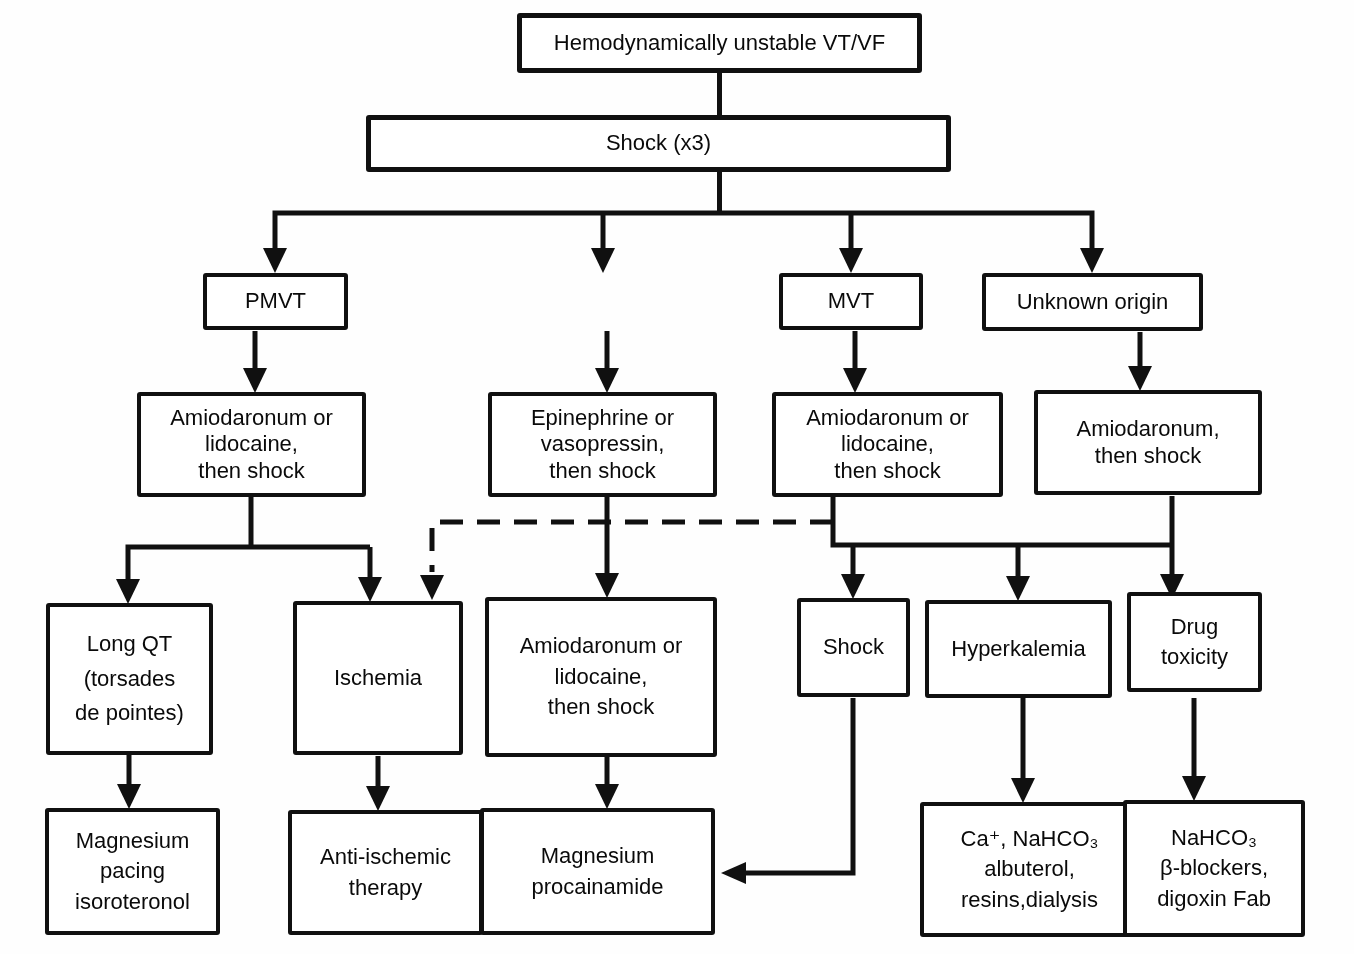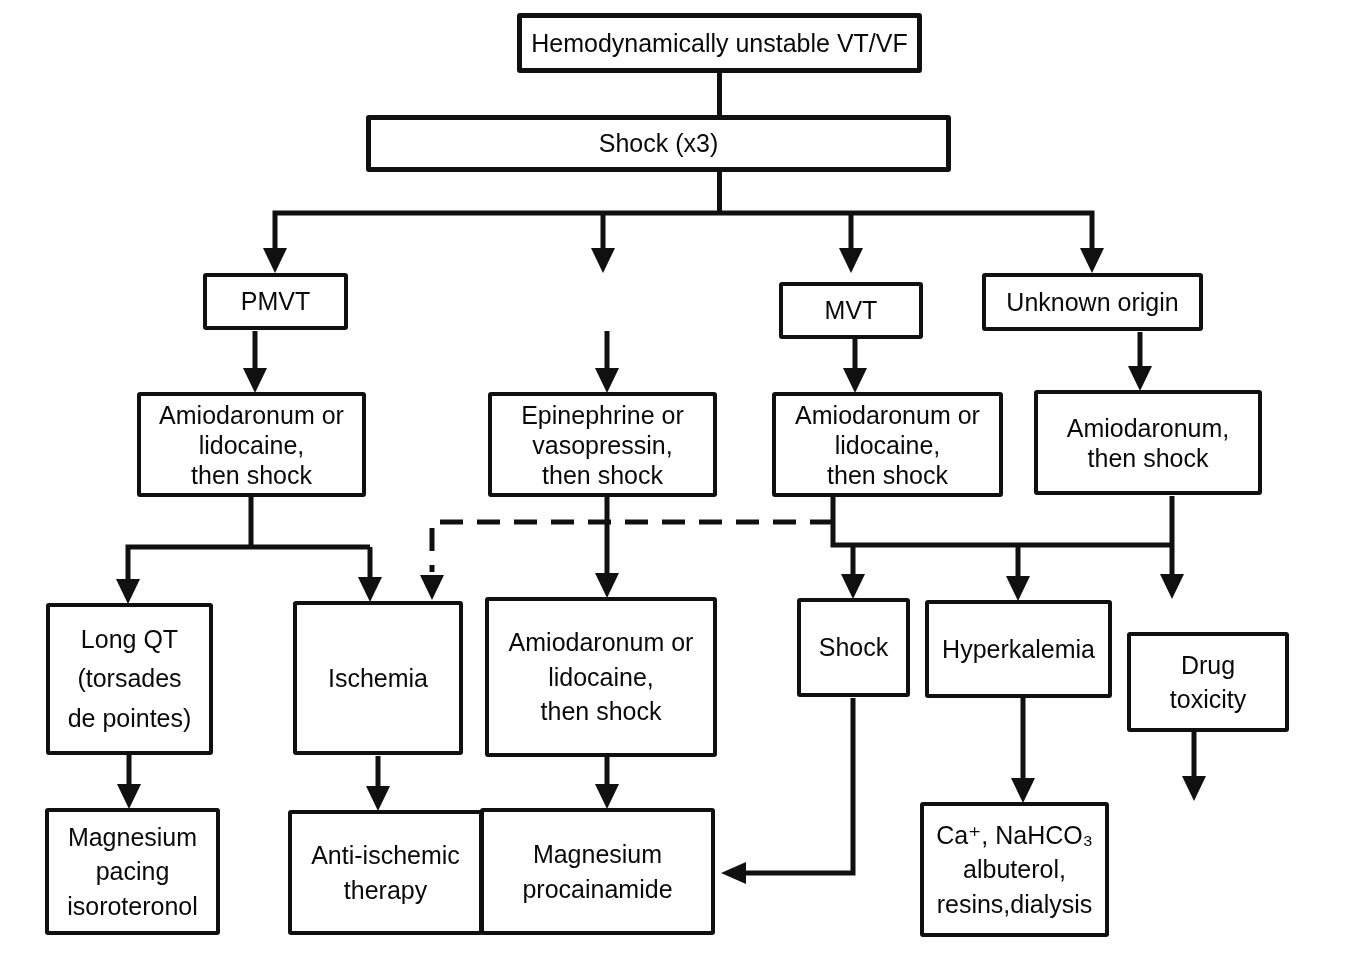--- a/index.html
+++ b/index.html
@@ -7,21 +7,21 @@
     position:relative; width:1354px; height:954px; background:#fefefe;
     font-family:"Liberation Sans","DejaVu Sans",sans-serif; color:#0a0a0a;
     overflow:hidden;
   }
   svg.wires { position:absolute; left:0; top:0; z-index:0; }
   .node {
     position:absolute; z-index:1; box-sizing:border-box;
     display:flex; align-items:center; justify-content:center;
     text-align:center; white-space:pre-line;
     background:#ffffff; border:4px solid #101010; border-radius:3px;
-    font-size:25px; line-height:1.3; padding:0 2px;
+    font-size:22px; line-height:1.3; padding:0 2px;
   }
   .node.thick { border-width:5px; }
   .node.lh-tight { line-height:1.2; }
   .node.lh-mid   { line-height:1.38; }
   .node.lh-wide  { line-height:1.58; }
 </style>
 </head>
 <body>
 
 <div class="canvas">
@@ -102,21 +102,21 @@
     </g>
   </svg>
 
   <div class="node thick" style="left:517px;top:13px;width:405px;height:60px">Hemodynamically unstable VT/VF</div>
 
   <div class="node thick" style="left:366px;top:115px;width:585px;height:57px">Shock (x3)</div>
 
   <div class="node" style="left:203px;top:273px;width:145px;height:57px">PMVT</div>
 
 
-  <div class="node" style="left:779px;top:282px;width:144px;height:57px">MVT</div>
+  <div class="node" style="left:779px;top:273px;width:144px;height:57px">MVT</div>
 
   <div class="node" style="left:982px;top:273px;width:221px;height:58px">Unknown origin</div>
 
   <div class="node lh-tight" style="left:137px;top:392px;width:229px;height:105px">Amiodaronum or
 lidocaine,
 then shock</div>
 
   <div class="node lh-tight" style="left:488px;top:392px;width:229px;height:105px">Epinephrine or
 vasopressin,
 then shock</div>
@@ -135,31 +135,34 @@
   <div class="node" style="left:293px;top:601px;width:170px;height:154px">Ischemia</div>
 
   <div class="node lh-mid" style="left:485px;top:597px;width:232px;height:160px">Amiodaronum or
 lidocaine,
 then shock</div>
 
   <div class="node" style="left:797px;top:598px;width:113px;height:99px">Shock</div>
 
   <div class="node" style="left:925px;top:600px;width:187px;height:98px">Hyperkalemia</div>
 
-  <div class="node lh-mid" style="left:1127px;top:632px;width:162px;height:100px">Drug
+  <div class="node lh-mid" style="left:1127px;top:592px;width:135px;height:100px">Drug
 toxicity</div>
 
   <div class="node lh-mid" style="left:45px;top:808px;width:175px;height:127px">Magnesium
 pacing
 isoroteronol</div>
 
   <div class="node lh-mid" style="left:288px;top:810px;width:195px;height:125px">Anti-ischemic
 therapy</div>
 
   <div class="node lh-mid" style="left:480px;top:808px;width:235px;height:127px">Magnesium
 procainamide</div>
 
-  <div class="node lh-mid" style="left:920px;top:802px;width:189px;height:135px">Ca⁺, NaHCO₃
+  <div class="node lh-mid" style="left:920px;top:802px;width:219px;height:135px">Ca⁺, NaHCO₃
 albuterol,
 resins,dialysis</div>
 
+  <div class="node lh-mid" style="left:1123px;top:800px;width:182px;height:137px">NaHCO₃
+β-blockers,
+digoxin Fab</div>
 
 </div>
 
 </body></html>

